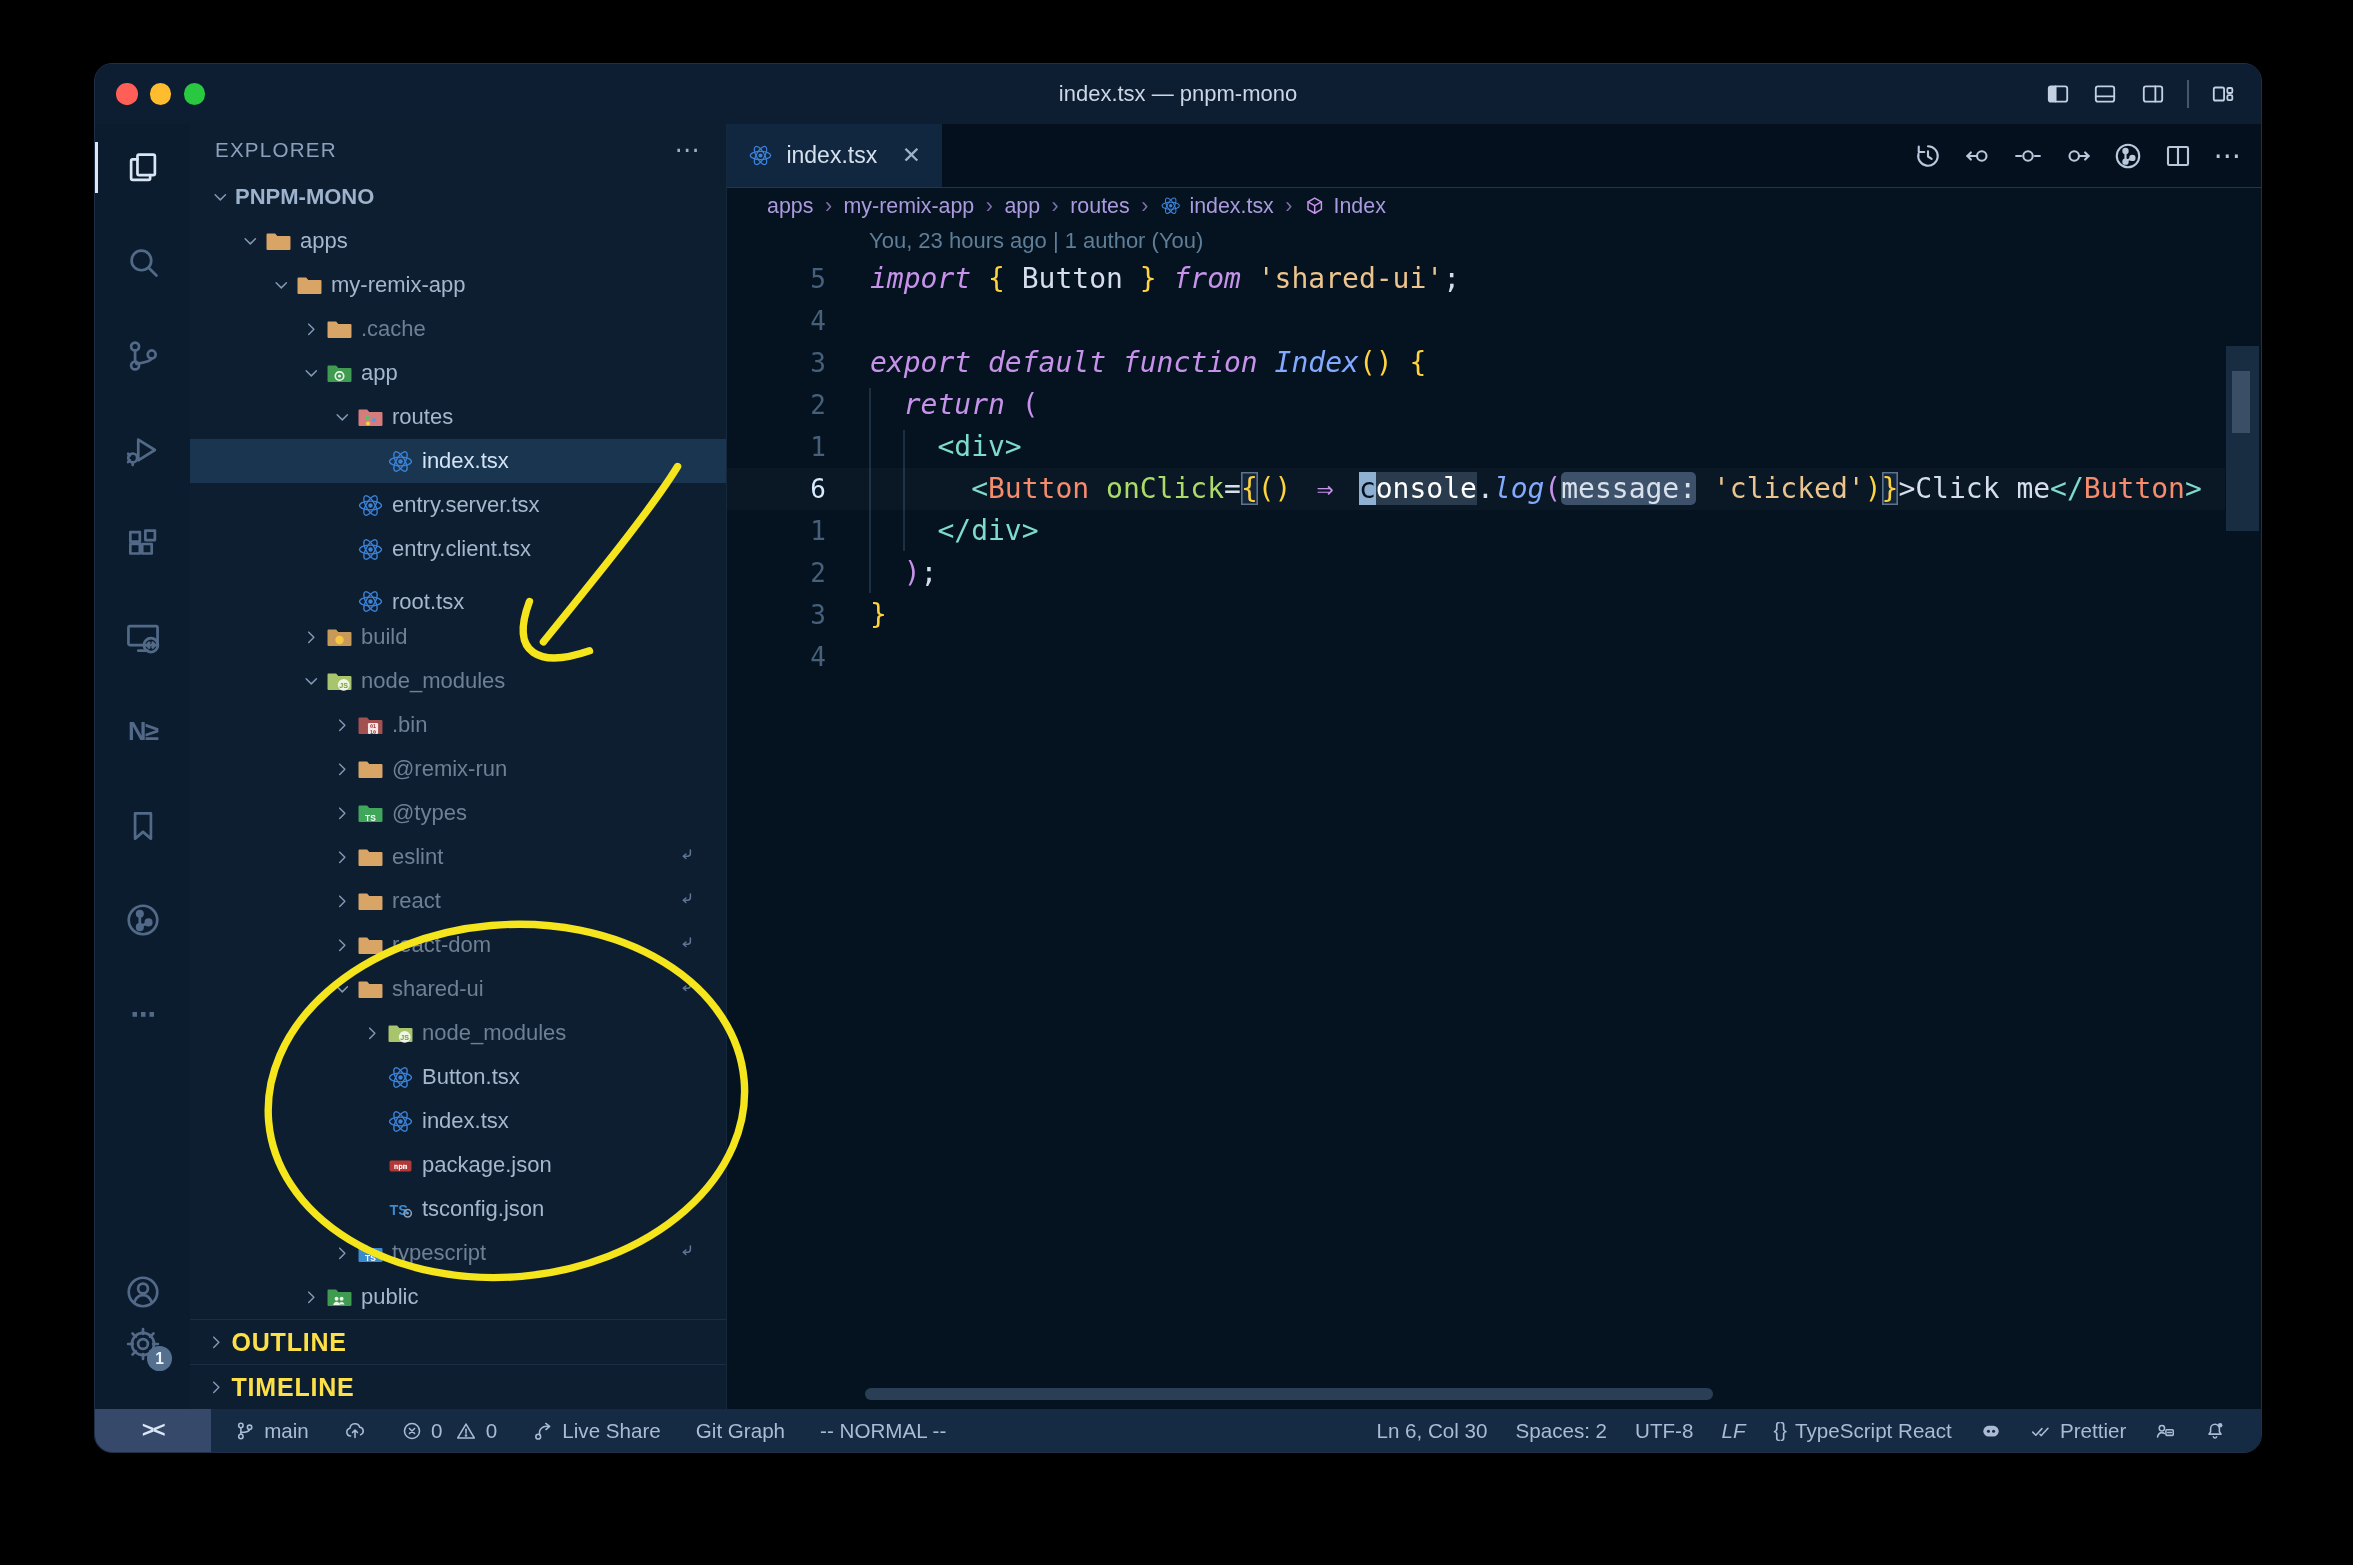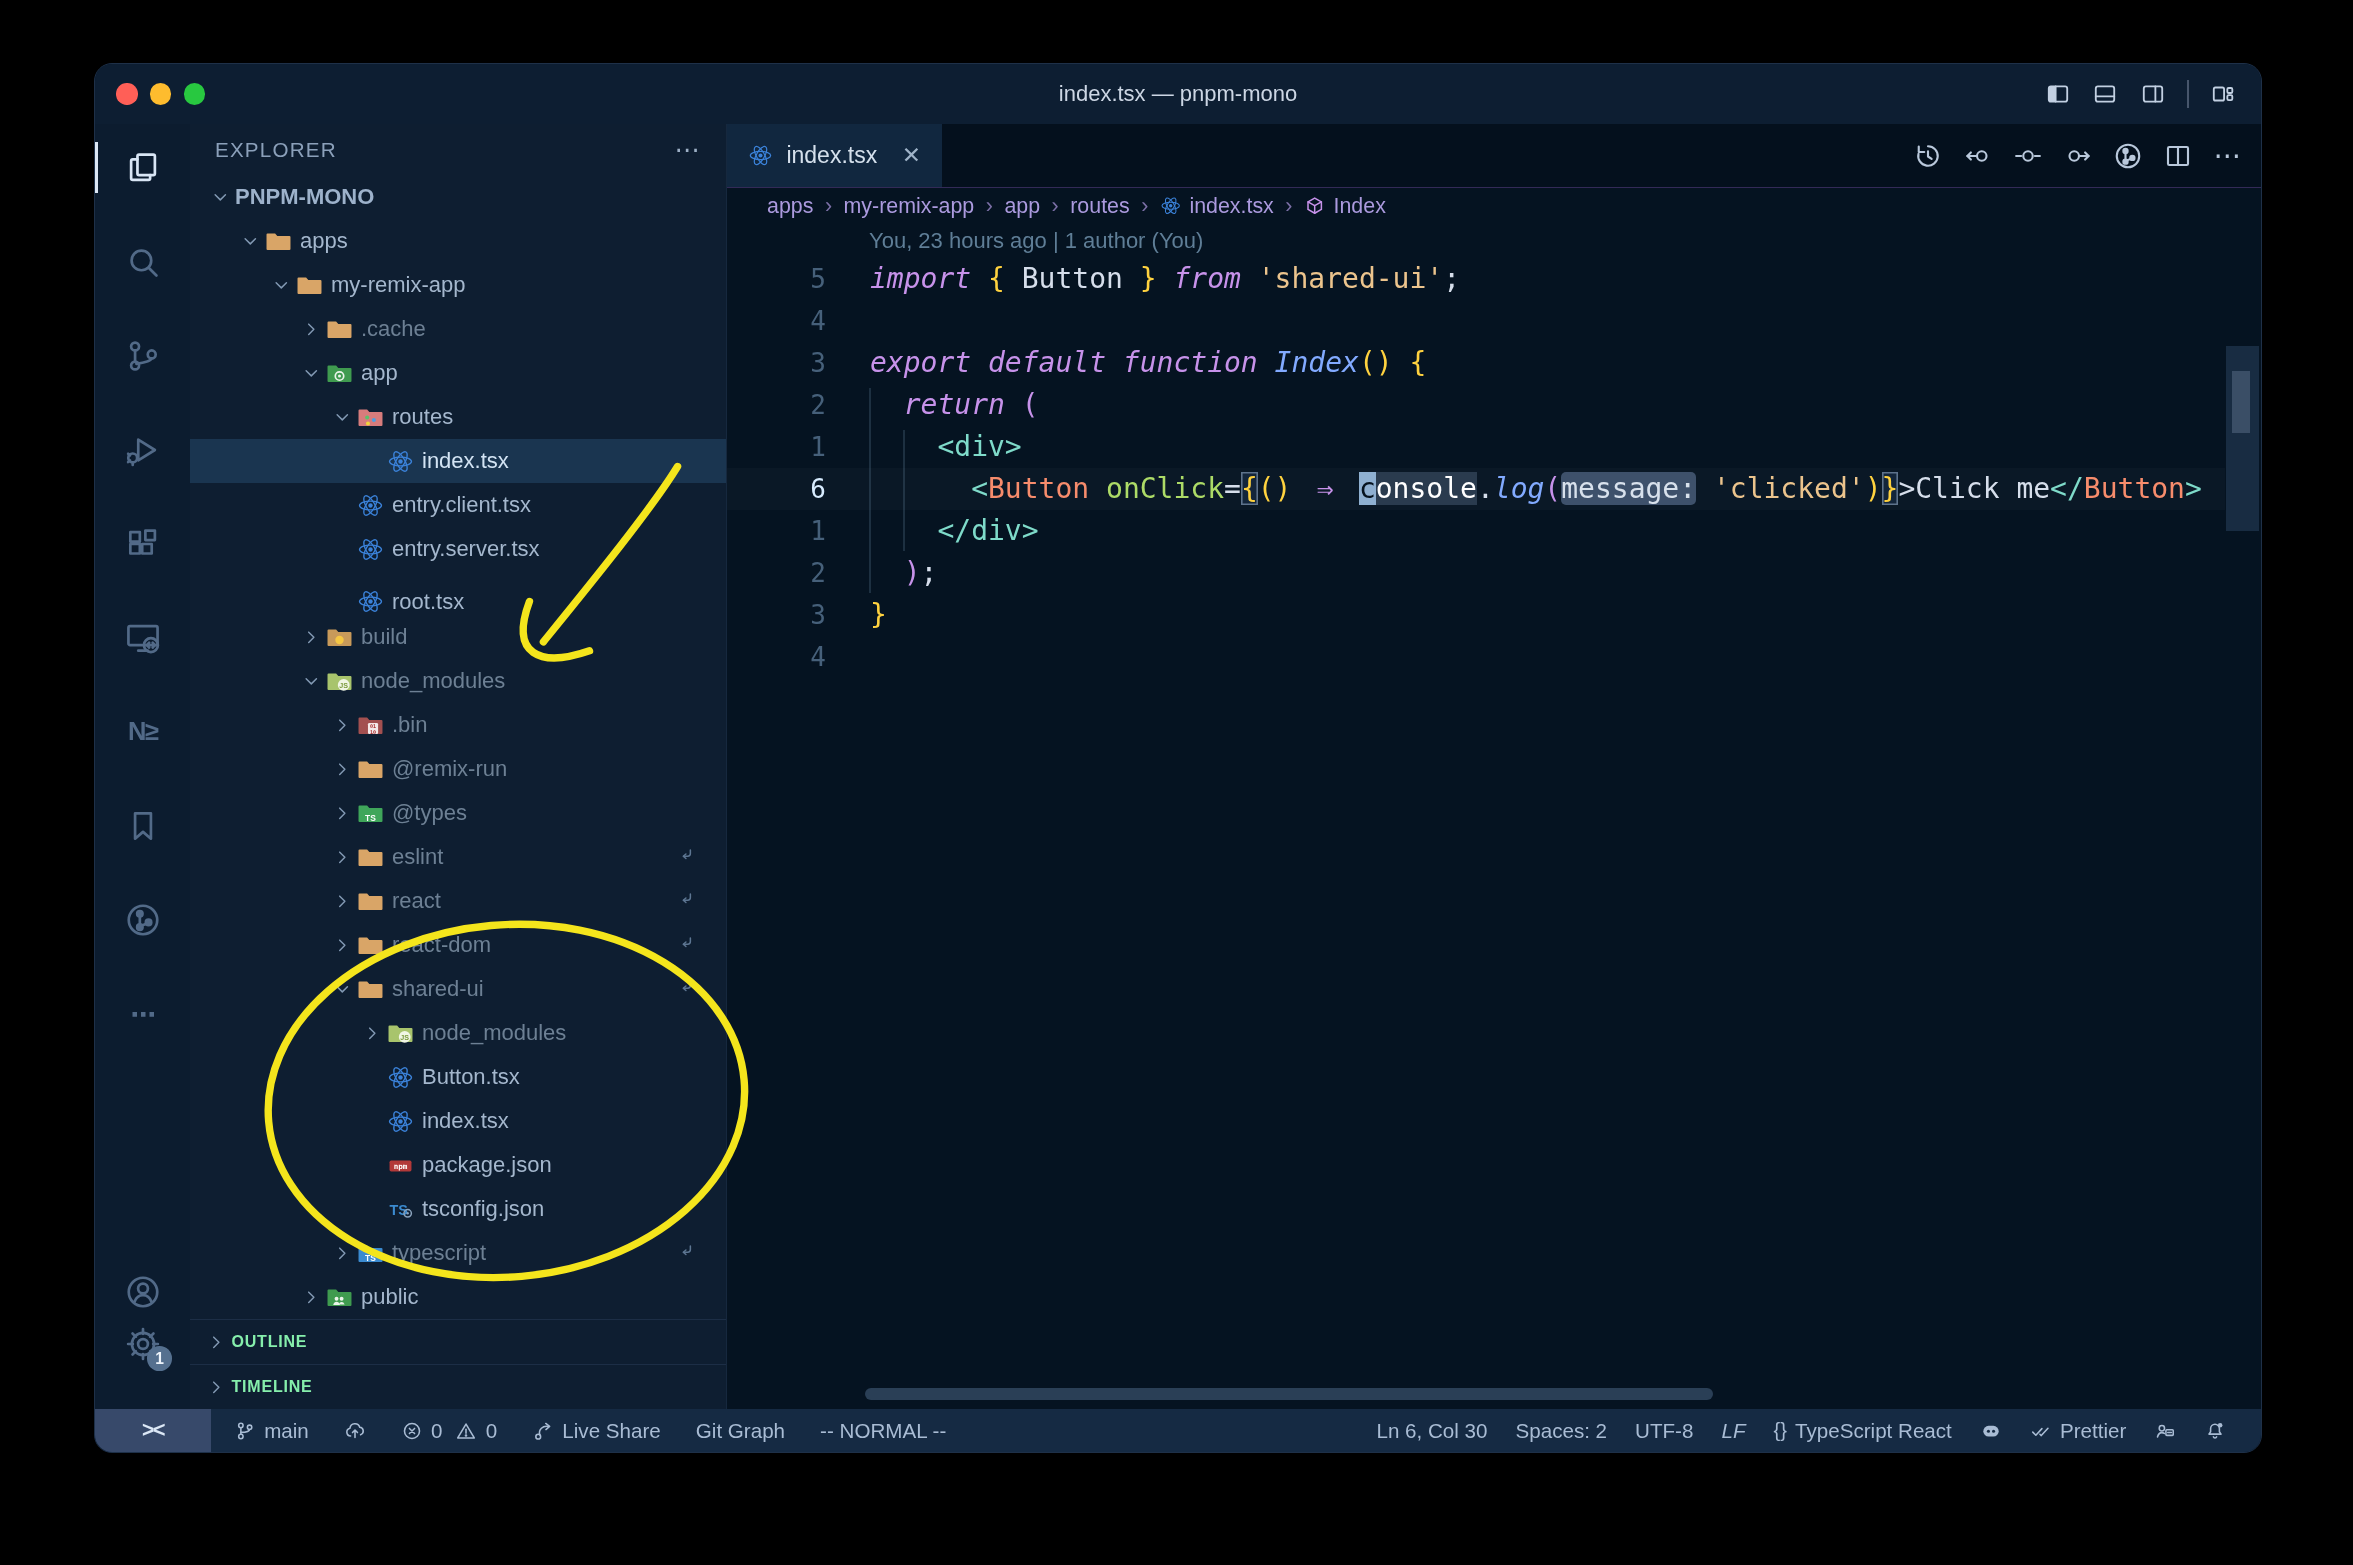--- a/index.html
+++ b/index.html
@@ -40,22 +40,22 @@
   .trow.dim{color:#6d8094;}
   .trow.selected{background:#1a3550;color:#d3e4f4;}
   .trow.root{font-weight:bold;color:#9db2cb;}
   .chev{width:30px;height:30px;flex:none;display:flex;align-items:center;justify-content:center;color:#8299b3;}
   .chev svg{width:20.6px;height:20.6px;}
   .ticn{width:35px;height:28px;flex:none;display:flex;align-items:center;justify-content:flex-start;}
   .ticn svg{width:27px;height:27px;}
   .symlink{position:absolute;right:28px;color:#5d7692;width:21.4px;height:21.4px;}
   .symlink svg{width:21.4px;height:21.4px;}
   .side-sections{margin-top:auto;}
-  .srow{height:44px;display:flex;align-items:center;border-top:0.8px solid #1c2e46;color:#86efac;
-        font-size:16px;font-weight:bold;letter-spacing:0.8px;padding-left:11.5px;}
+  .srow{height:44px;display:flex;align-items:center;border-top:0.8px solid #1c2e46;color:#fde047;
+        font-size:25px;font-weight:bold;letter-spacing:0.8px;padding-left:11.5px;}
   
   .editor{flex:1;background:#051321;position:relative;overflow:hidden;}
   .tabbar{position:absolute;left:0;top:0;right:0;height:63px;background:#04101d;border-bottom:1.6px solid #332a57;display:flex;}
   .tab{height:63px;display:flex;align-items:center;padding:0 21.4px;gap:13px;background:#11273f;color:#d5e0ec;font-size:23px;}
   .tab .close{margin-left:11.5px;color:#9fb3c8;font-size:23px;}
   .tab .ticon{width:25px;height:25px;}
   .ed-actions{position:absolute;right:18px;top:0;height:63px;display:flex;align-items:center;gap:20px;color:#b9c8db;}
   .ed-actions .ticon{width:30px;height:30px;}
   .ed-actions .glyph{font-size:28px;letter-spacing:1.6px;color:#b9c8db;}
   .crumbs{position:absolute;left:0;top:64px;right:0;height:36px;display:flex;align-items:center;
@@ -348,33 +348,33 @@
             <div class="trow" style="padding-left: 137px;">
               <span class="chev"></span>
               <span class="ticn">
                 <svg viewBox="0 0 32 32" fill="none" stroke="#3b82d9" stroke-width="1.6">
                   <ellipse cx="16" cy="16" rx="13" ry="5.2"></ellipse>
                   <ellipse cx="16" cy="16" rx="13" ry="5.2" transform="rotate(60 16 16)"></ellipse>
                   <ellipse cx="16" cy="16" rx="13" ry="5.2" transform="rotate(120 16 16)"></ellipse>
                   <circle cx="16" cy="16" r="2.6" fill="#3b82d9" stroke="none"></circle>
                 </svg>
               </span>
-              <span>entry.client.tsx</span>
+              <span>entry.server.tsx</span>
             </div>
             <div class="trow" style="padding-left: 137px;">
               <span class="chev"></span>
               <span class="ticn">
                 <svg viewBox="0 0 32 32" fill="none" stroke="#3b82d9" stroke-width="1.6">
                   <ellipse cx="16" cy="16" rx="13" ry="5.2"></ellipse>
                   <ellipse cx="16" cy="16" rx="13" ry="5.2" transform="rotate(60 16 16)"></ellipse>
                   <ellipse cx="16" cy="16" rx="13" ry="5.2" transform="rotate(120 16 16)"></ellipse>
                   <circle cx="16" cy="16" r="2.6" fill="#3b82d9" stroke="none"></circle>
                 </svg>
               </span>
-              <span>entry.server.tsx</span>
+              <span>entry.client.tsx</span>
             </div>
             <div class="trow" style="padding-left: 137px; align-items: flex-end;">
               <span class="chev"></span>
               <span class="ticn">
                 <svg viewBox="0 0 32 32" fill="none" stroke="#3b82d9" stroke-width="1.6">
                   <ellipse cx="16" cy="16" rx="13" ry="5.2"></ellipse>
                   <ellipse cx="16" cy="16" rx="13" ry="5.2" transform="rotate(60 16 16)"></ellipse>
                   <ellipse cx="16" cy="16" rx="13" ry="5.2" transform="rotate(120 16 16)"></ellipse>
                   <circle cx="16" cy="16" r="2.6" fill="#3b82d9" stroke="none"></circle>
                 </svg>

